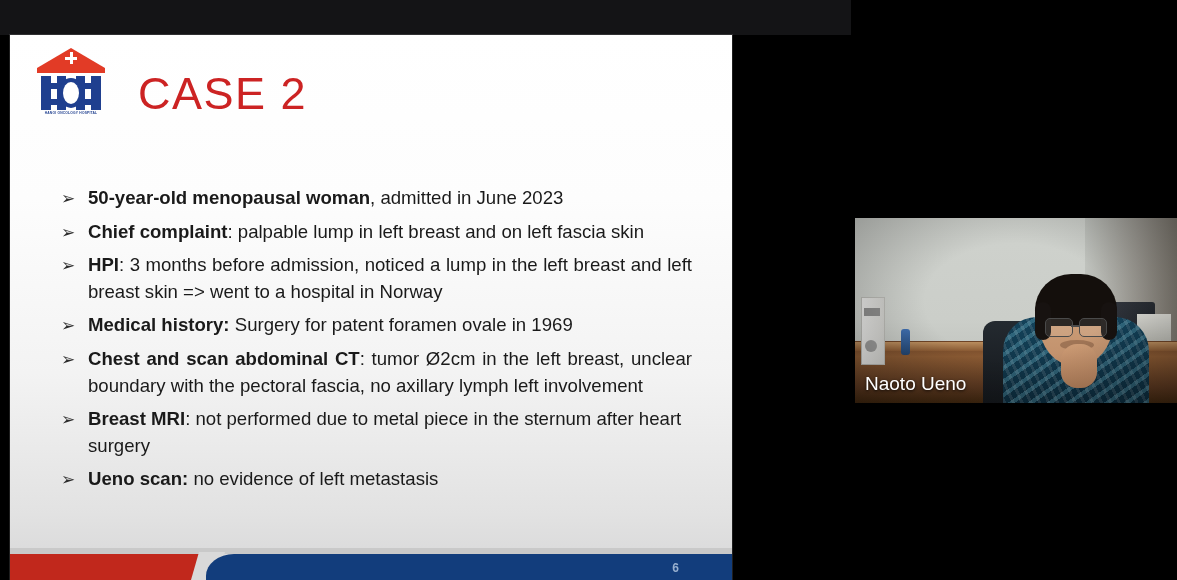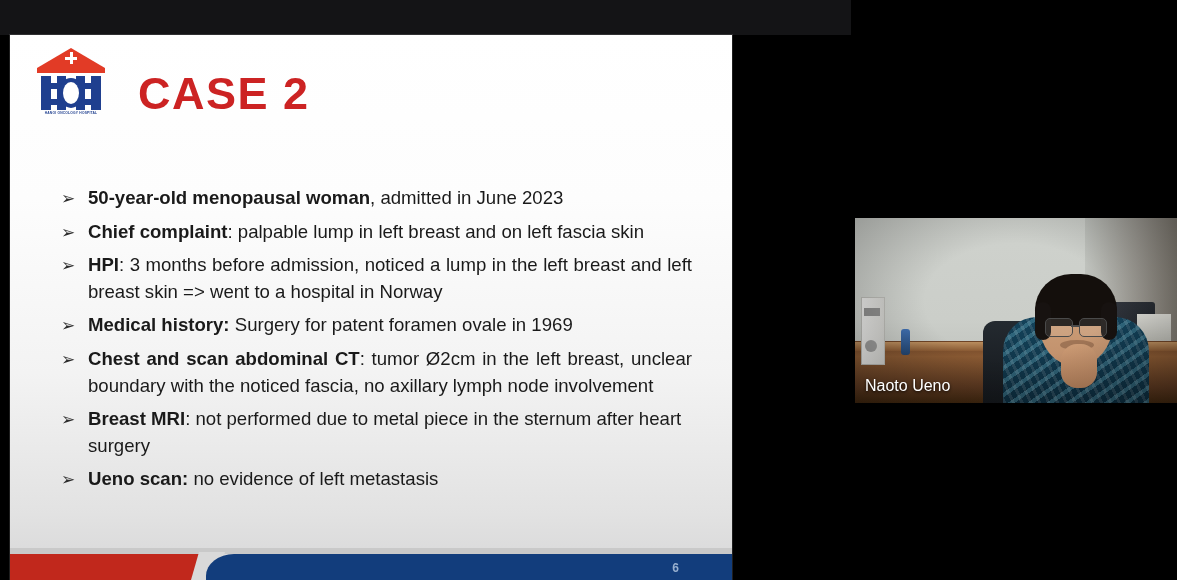--- a/index.html
+++ b/index.html
@@ -49,21 +49,21 @@
     background:#ffffff;box-shadow:0 0 0 4px #1f3f8f;
   }
   #hospital-logo .logo-caption{
     position:absolute;left:2px;top:68px;width:70px;text-align:center;
     font-size:3.3px;line-height:4.6px;letter-spacing:.2px;color:#1f3f8f;
     font-weight:bold;white-space:normal;
   }
 
   #slide-title{
     position:absolute;left:128px;top:58px;
-    font-size:45px;font-weight:bold;color:#cc2323;
+    font-size:45px;font-weight:normal;color:#cc2323;
     letter-spacing:1.5px;line-height:1;
     transform:translateY(-50%);
     text-align:right;
   }
 
   
   #slide-body{
     position:absolute;left:46px;top:150px;width:636px;
   }
   .bullet{
@@ -194,21 +194,21 @@
   .vt-hand{
     position:absolute;left:206px;top:126px;width:36px;height:44px;border-radius:16px;
     background:linear-gradient(to bottom,#cb9a74,#b5815c);
   }
   .vt-mouthshadow{
     position:absolute;left:205px;top:122px;width:34px;height:10px;border-radius:50%;
     background:rgba(90,55,35,.35);
   }
   #video-name{
     position:absolute;left:10px;bottom:8px;
-    color:#ffffff;font-size:16px;
+    color:#ffffff;font-size:19px;
     text-shadow:0 1px 3px rgba(0,0,0,.85);
   }
   .vt-vignette{
     position:absolute;inset:0;
     background:radial-gradient(ellipse at 50% 45%, rgba(0,0,0,0) 40%, rgba(0,0,0,.30) 100%);
   }
 </style>
 </head>
 <body>
 
@@ -250,21 +250,21 @@
 
       <div class="bullet">
         <span class="marker">➢</span><span class="lead">HPI</span><span class="rest">: 3 months before admission, noticed a lump in the left breast and left breast skin =&gt; went to a hospital in Norway</span>
       </div>
 
       <div class="bullet">
         <span class="marker">➢</span><span class="lead">Medical history:</span><span class="rest"> Surgery for patent foramen ovale in 1969</span>
       </div>
 
       <div class="bullet">
-        <span class="marker">➢</span><span class="lead">Chest and scan abdominal CT</span><span class="rest">: tumor Ø2cm in the left breast, unclear boundary with the noticed fascia, no axillary lymph node involvement</span>
+        <span class="marker">➢</span><span class="lead">Chest and scan abdominal CT</span><span class="rest">: tumor Ø2cm in the left breast, unclear boundary with the pectoral fascia, no axillary lymph left involvement</span>
       </div>
 
       <div class="bullet nojustify">
         <span class="marker">➢</span><span class="lead">Breast MRI</span><span class="rest">: not performed due to metal piece in the sternum after heart surgery</span>
       </div>
 
       <div class="bullet nojustify">
         <span class="marker">➢</span><span class="lead">Ueno scan:</span><span class="rest"> no evidence of left metastasis</span>
       </div>
 

